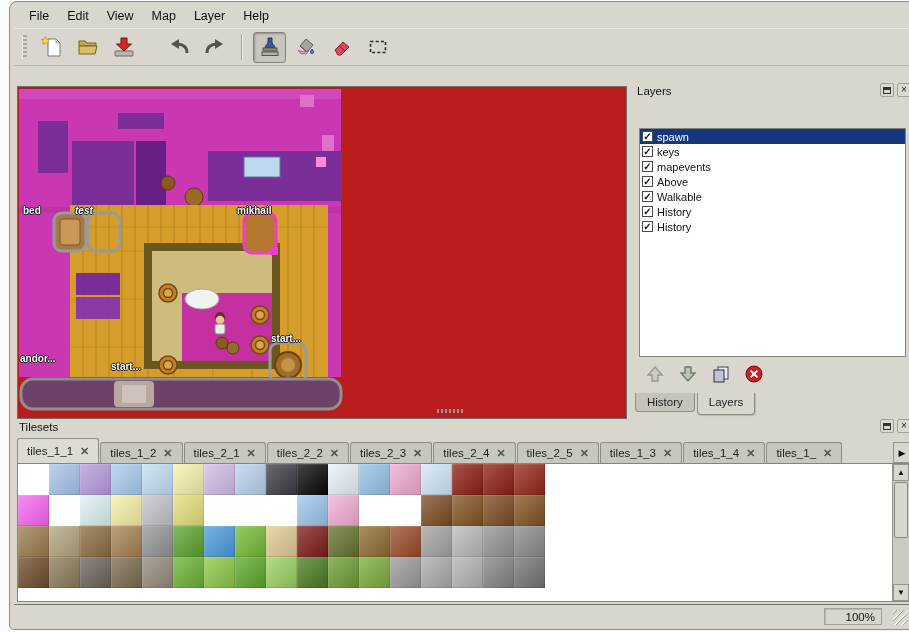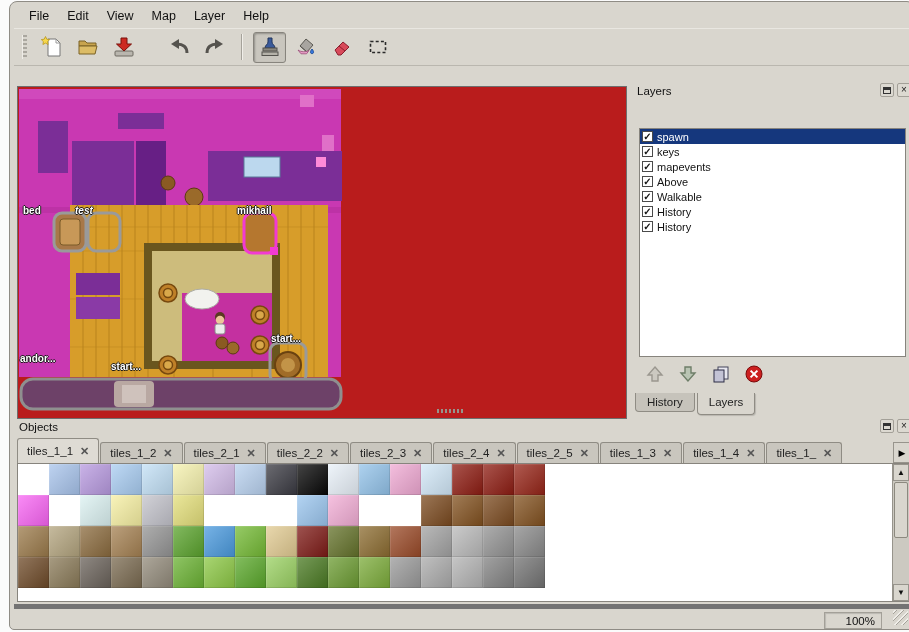--- a/index.html
+++ b/index.html
@@ -93,21 +93,21 @@
     box-shadow:inset -1px -1px 0 rgba(0,0,0,.10), inset 1px 1px 0 rgba(255,255,255,.10); }
   .v-scrollbar { position:absolute; right:0; top:0; bottom:0; width:17px;
     background:#ccc9c1; border-left:1px solid #97948c; }
   .sb-btn { position:absolute; left:0; right:0; height:17px; display:flex; align-items:center;
     justify-content:center; font-size:8px; color:#111; background:#d9d6ce; border:1px solid #97948c; }
   .sb-btn.up { top:0; } .sb-btn.down { bottom:0; }
   .sb-thumb { position:absolute; left:1px; right:1px; top:18px; height:56px;
     background:#d9d6ce; border:1px solid #8c897f; border-radius:2px; }
 
   
-  .statusbar { position:absolute; left:4px; bottom:2px; right:4px; height:23px; border-top:5px solid #737373;margin-top:8px; }
+  .statusbar { position:absolute; left:4px; bottom:2px; right:4px; height:23px; border-top:1px solid #737373;margin-top:8px; }
   .status-zoom { position:absolute; right:28px; top:3px; width:58px; height:17px;
     border:1px solid #a3a098; box-shadow:inset 1px 1px 1px rgba(0,0,0,.14);
     font-size:11.5px; display:flex; align-items:center; justify-content:flex-end; padding-right:6px; }
   .resize-grip { position:absolute; right:2px; bottom:2px; width:15px; height:15px;
     background:repeating-linear-gradient(315deg, transparent 0 3px, #a5a29a 3px 4px, #efede8 4px 5px); }
 </style>
 </head>
 <body>
 
 <div class="window">
@@ -363,21 +363,21 @@
       </div>
     </div>
     <div class="dock-tabs">
       <div class="dock-tab">History</div>
       <div class="dock-tab active">Layers</div>
     </div>
   </div>
 
   <div class="tilesets-dock">
     <div class="dock-titlebar">
-      <span>Objects</span>
+      <span>Tilesets</span>
       <div class="dock-btns">
         <div class="dock-btn">
             <span class="restore-glyph"></span>
           </div>
         <div class="dock-btn">
             <span>×</span>
           </div>
       </div>
     </div>
     <div class="ts-tabbar">

